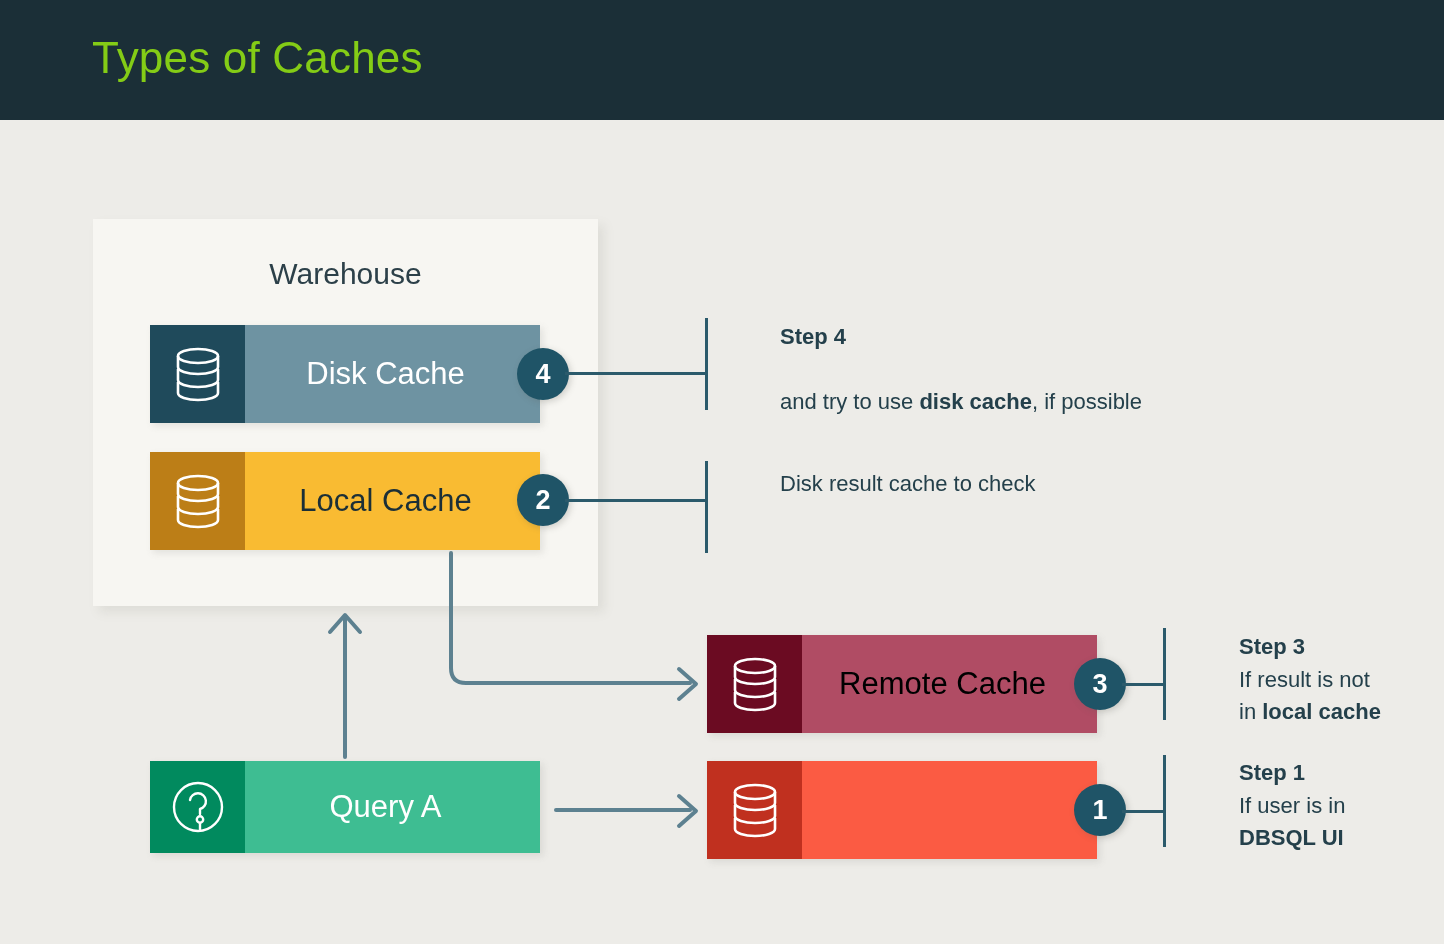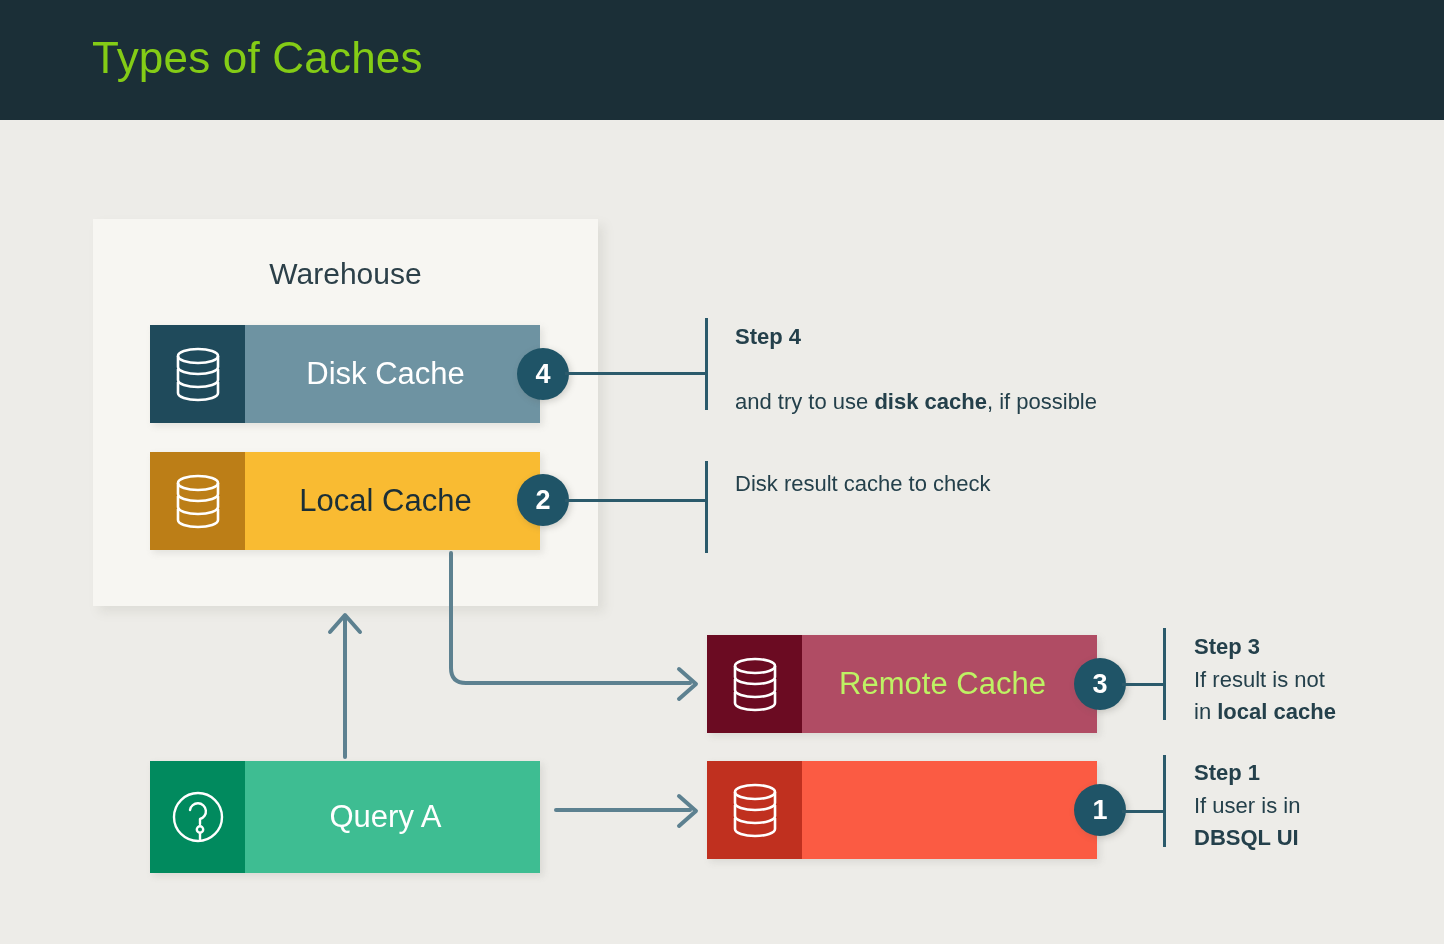--- a/index.html
+++ b/index.html
@@ -82,27 +82,27 @@
   #bar-disk   { left: 150px; top: 325px;  width: 390px; height: 98px; background:#6E93A2; }
   #bar-disk .bar-icon { background:#1F4A5B; }
   #bar-disk .bar-label{ color:#FFFFFF; }
 
   #bar-local  { left: 150px; top: 452px;  width: 390px; height: 98px; background:#F9BB32; }
   #bar-local .bar-icon{ background:#BC7E17; }
   #bar-local .bar-label{ color:#1B2F37; }
 
   #bar-remote { left: 707px; top: 635px;  width: 390px; height: 98px; background:#B04C64; }
   #bar-remote .bar-icon{ background:#6B0B22; }
-  #bar-remote .bar-label{ color:#bef264; }
+  #bar-remote .bar-label{ color:#000000; }
 
   #bar-ui     { left: 707px; top: 761px;  width: 390px; height: 98px; background:#FB5B43; }
   #bar-ui .bar-icon{ background:#C0301F; }
   #bar-ui .bar-label{ color:#FFFFFF; }
 
-  #bar-query  { left: 150px; top: 761px;  width: 390px; height: 112px; background:#3EBD92;justify-content:center; }
+  #bar-query  { left: 150px; top: 761px;  width: 390px; height: 92px; background:#3EBD92;justify-content:center; }
   #bar-query .bar-icon{ background:#018A5E; }
   #bar-query .bar-label{ color:#FFFFFF; }
 
   
   .badge {
     position: absolute;
     width: 52px;
     height: 52px;
     border-radius: 50%;
     background: #1F5467;
@@ -115,20 +115,21 @@
     box-shadow: 2px 2px 6px rgba(90,90,85,0.25);
   }
   #badge-4 { left: 517px;  top: 348px; }
   #badge-2 { left: 517px;  top: 474px; }
   #badge-3 { left: 1074px; top: 658px; }
   #badge-1 { left: 1074px; top: 784px; }
 
   
   .step-block {
     position: absolute;
+    margin-left: 45px;
   }
   .step-title {
     font-size: 22px;
     font-weight: 700;
     color: #24404B;
     margin-bottom: 4px;
   }
   .step-body {
     font-size: 22px;
     font-weight: 400;

